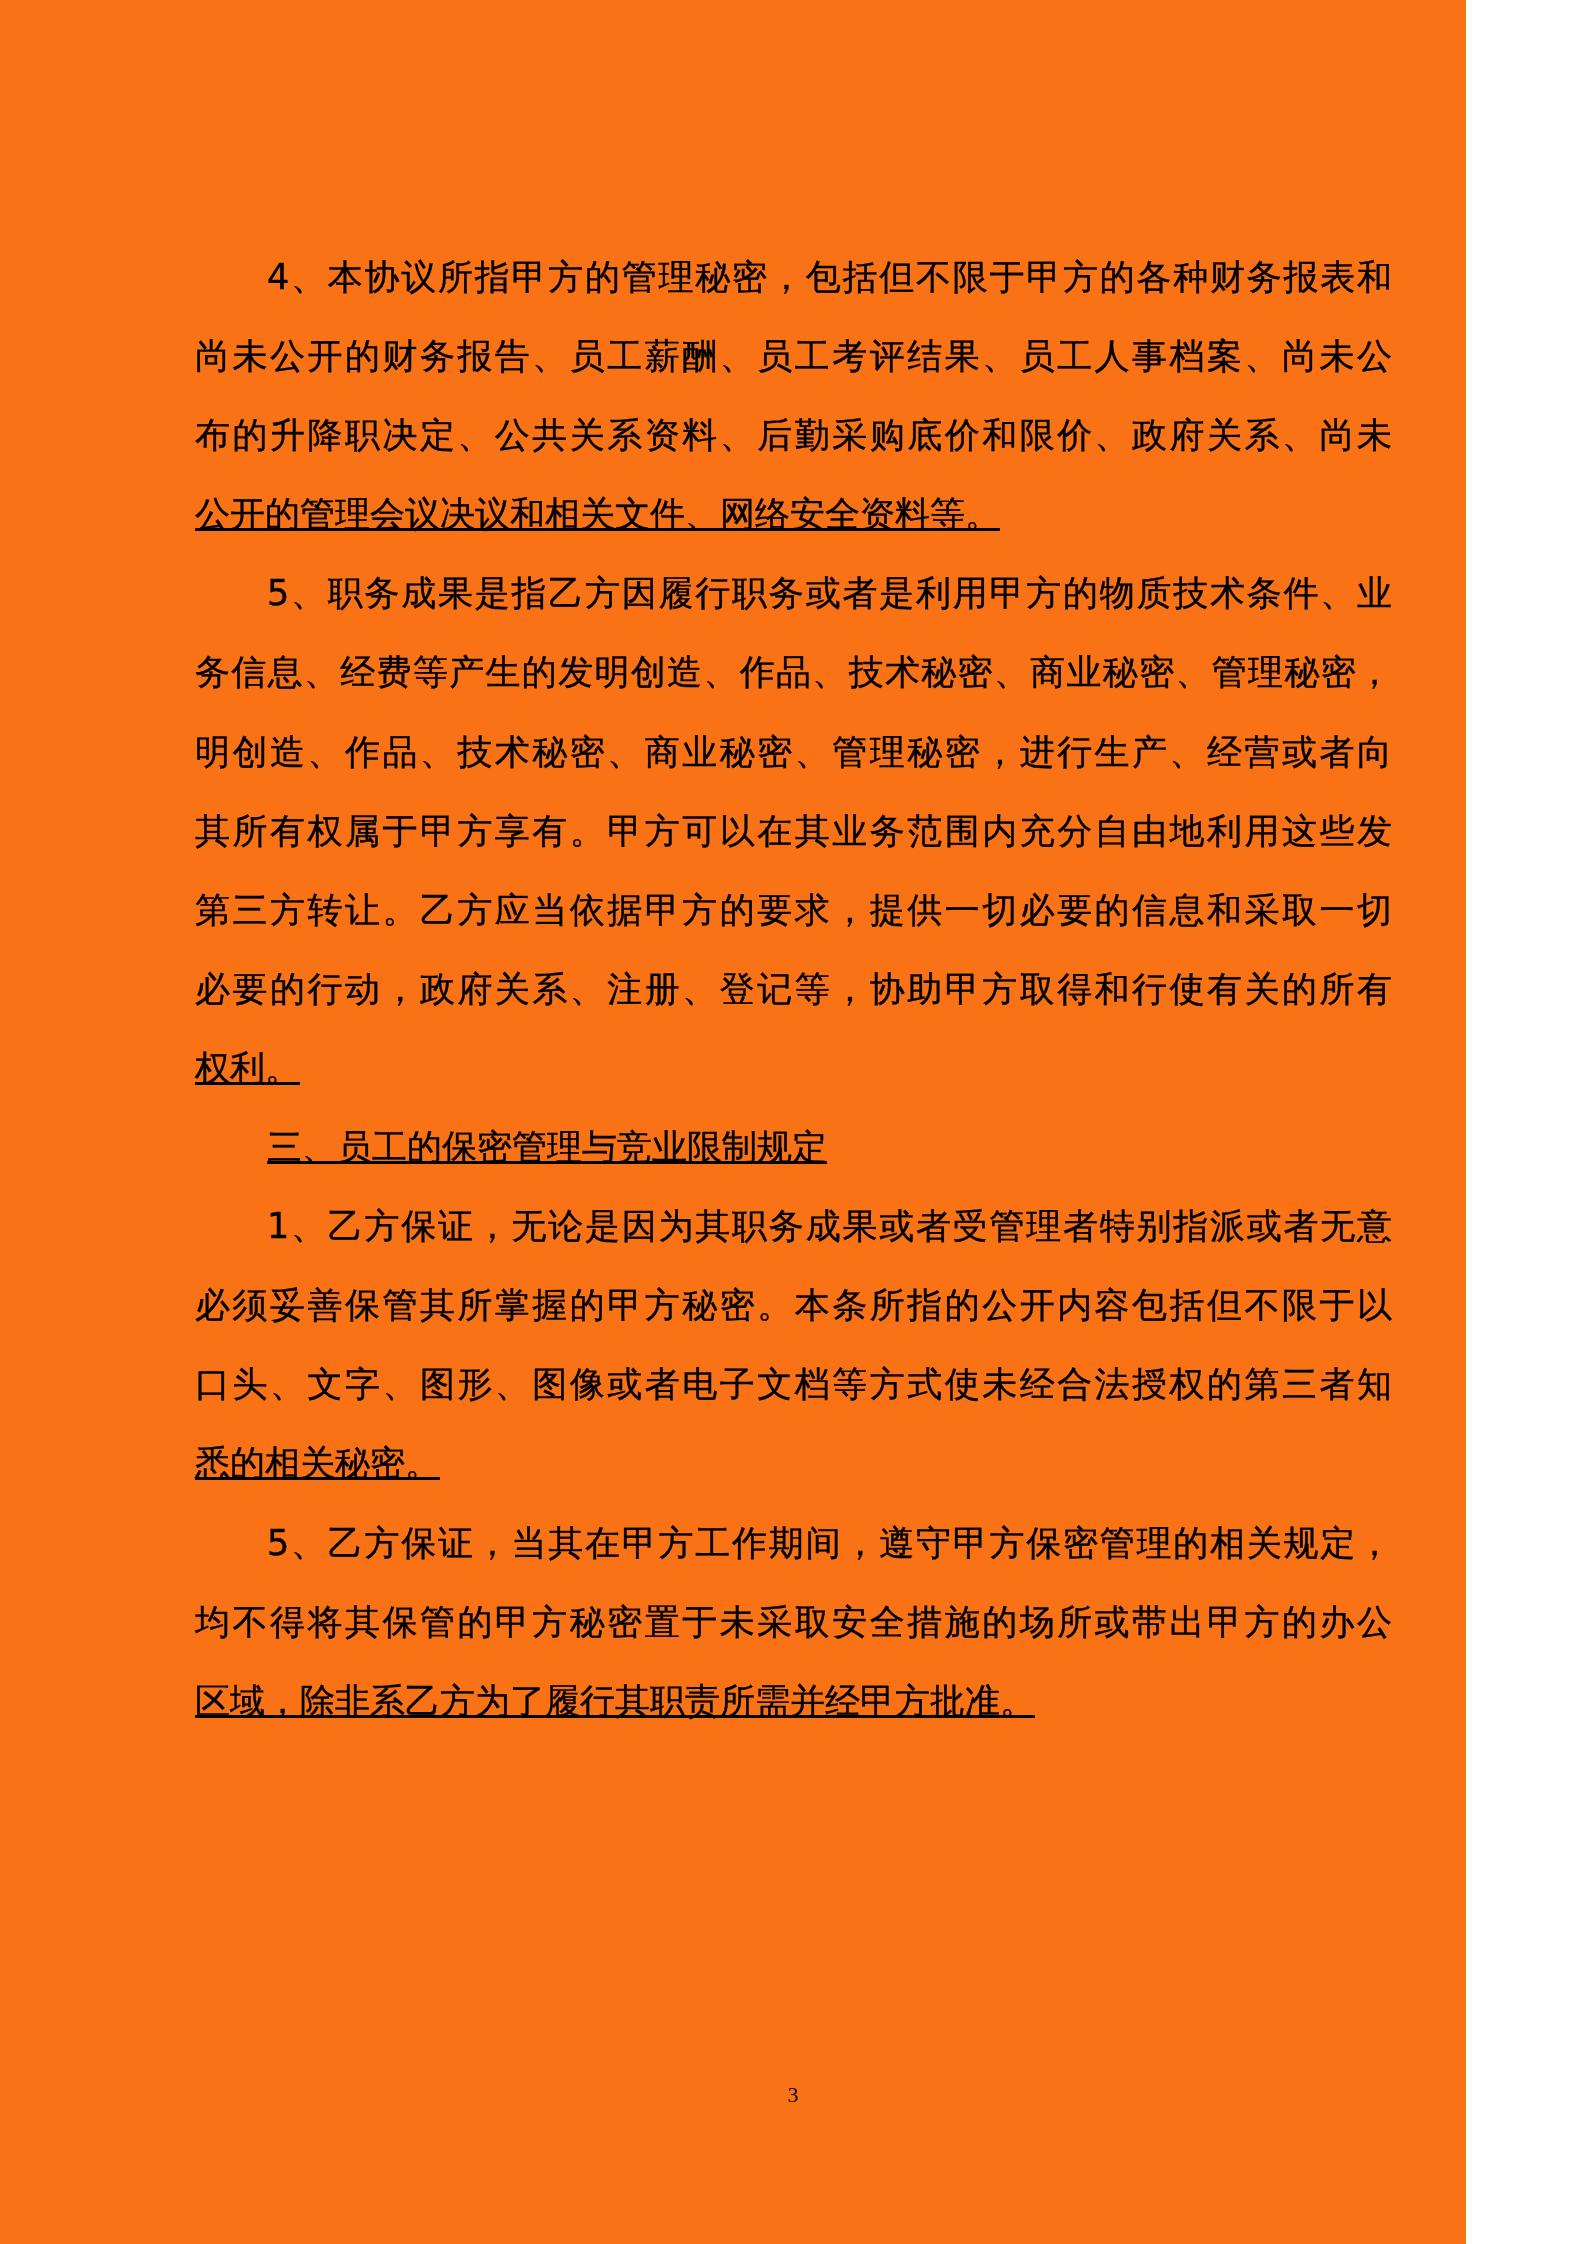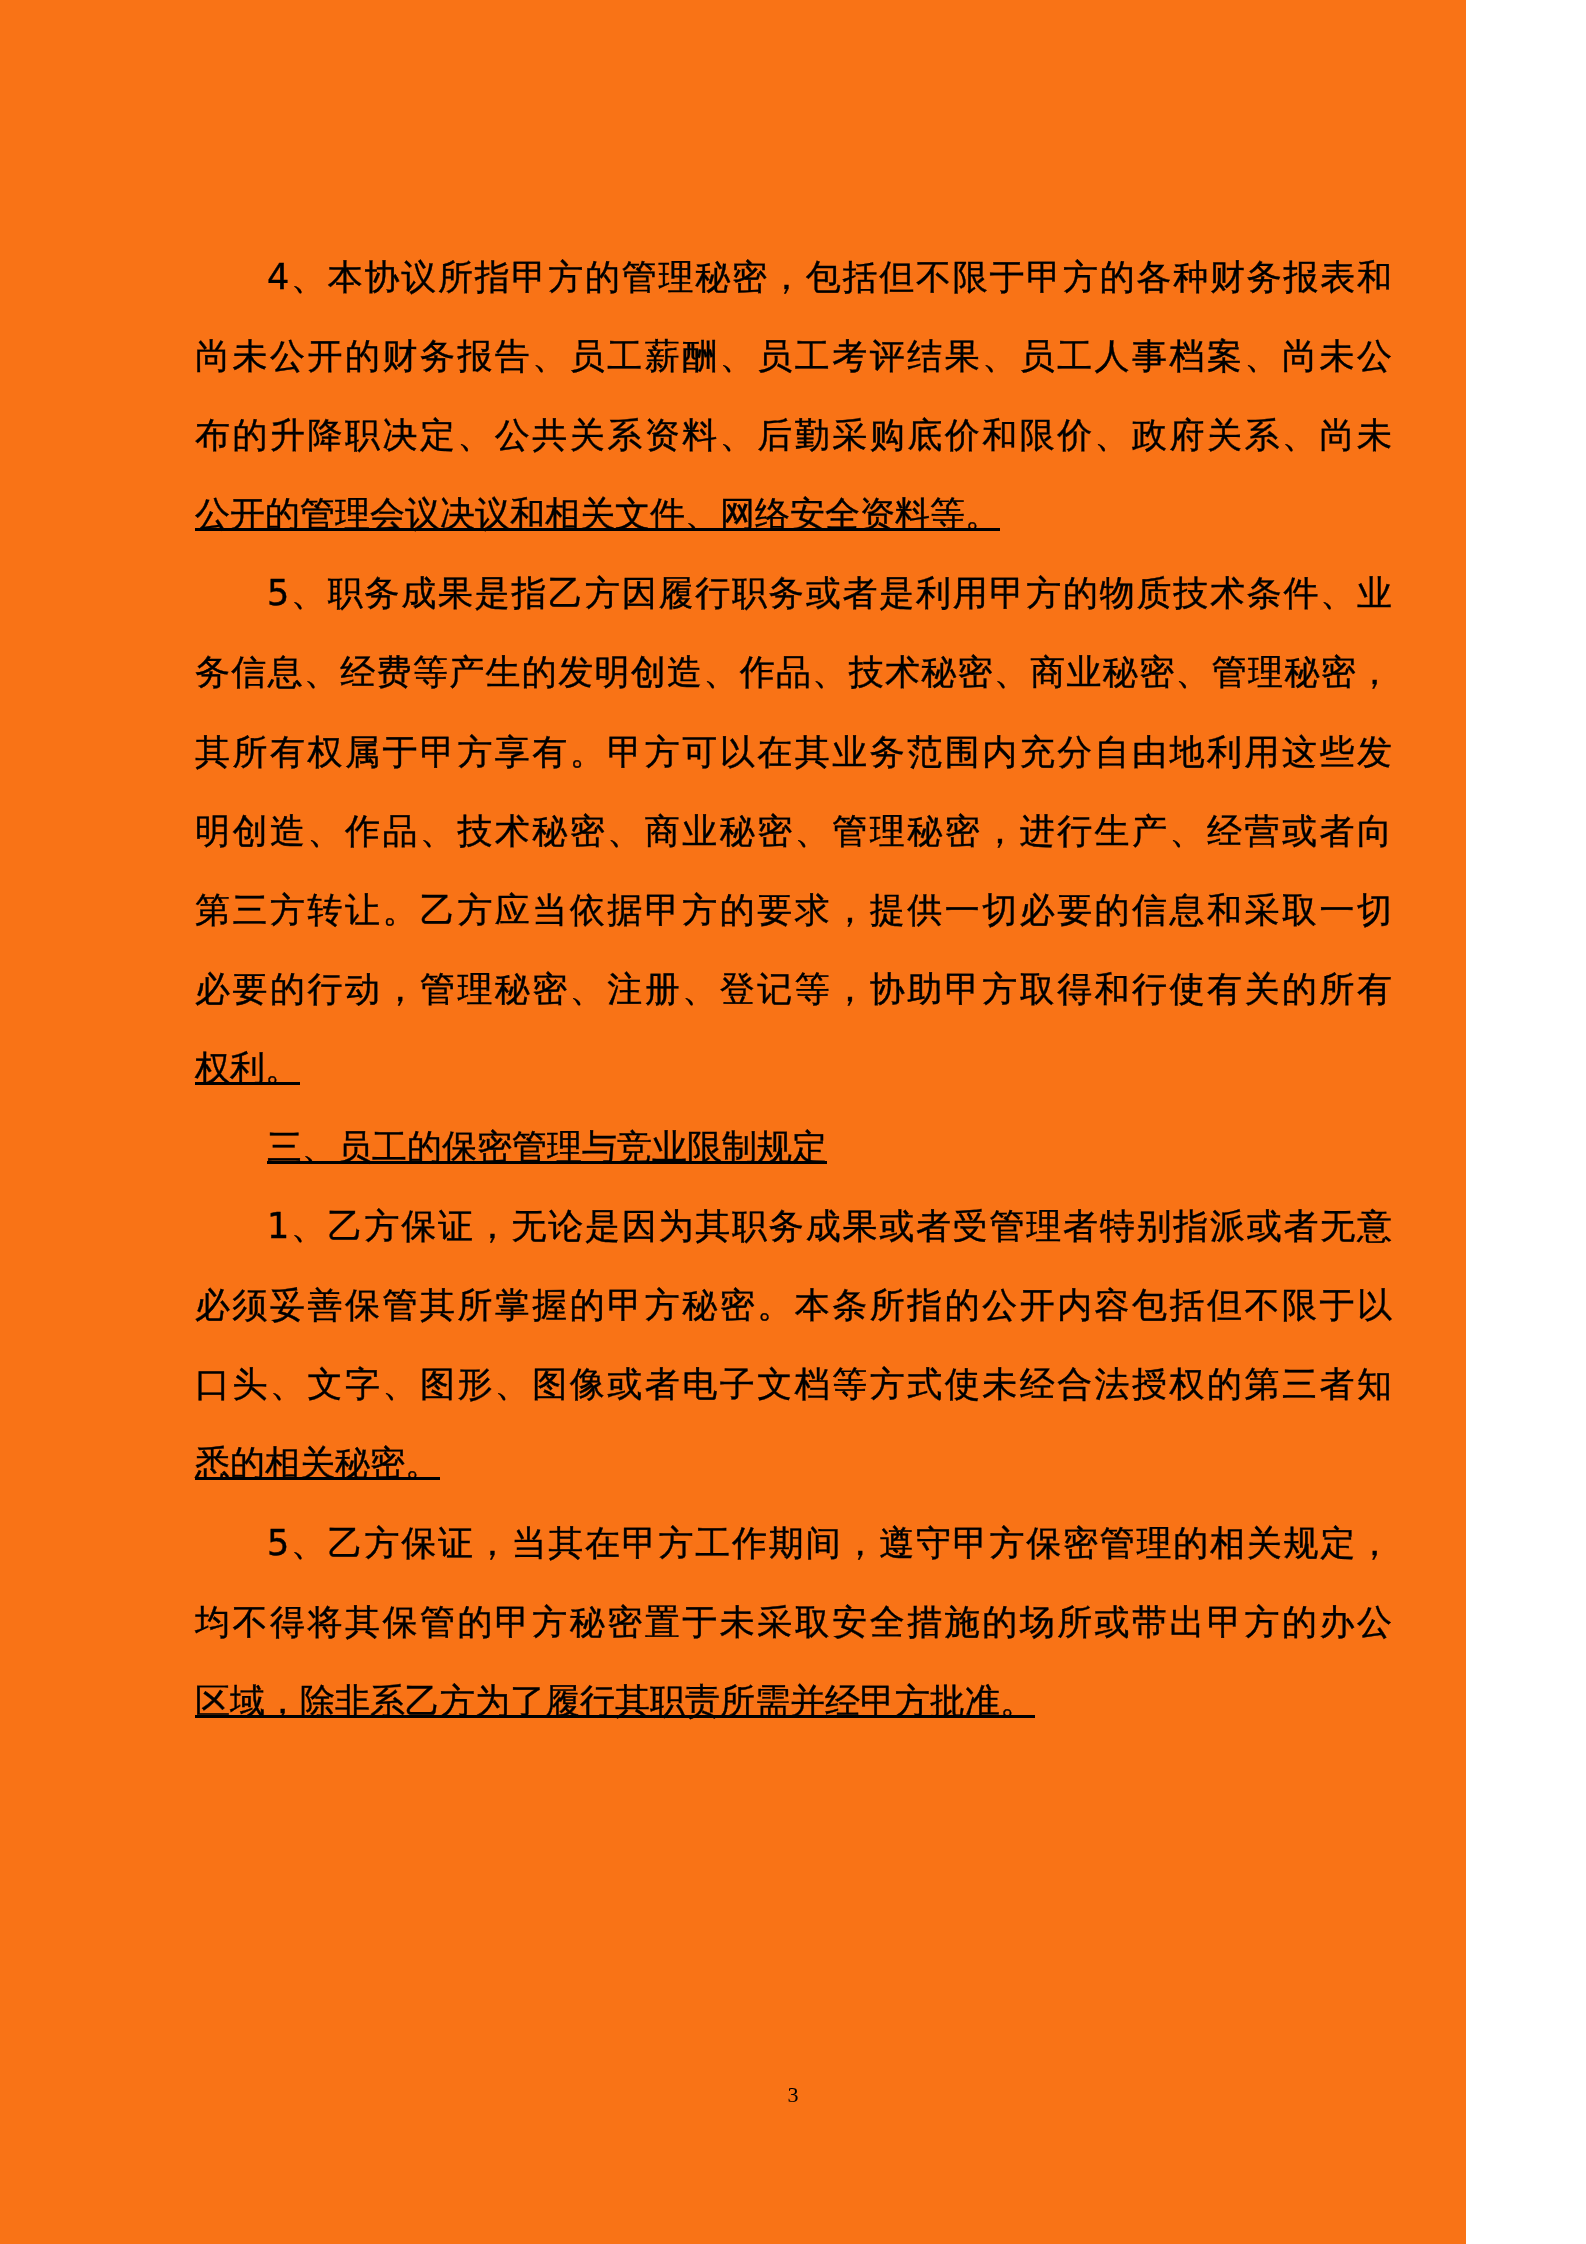--- a/index.html
+++ b/index.html
@@ -36,24 +36,24 @@
     <div>
       <div class="line indent">4、本协议所指甲方的管理秘密，包括但不限于甲方的各种财务报表和</div>
       <div class="line">尚未公开的财务报告、员工薪酬、员工考评结果、员工人事档案、尚未公</div>
       <div class="line">布的升降职决定、公共关系资料、后勤采购底价和限价、政府关系、尚未</div>
       <div class="line last">公开的管理会议决议和相关文件、网络安全资料等。</div>
     </div>
 
     <div>
       <div class="line indent">5、职务成果是指乙方因履行职务或者是利用甲方的物质技术条件、业</div>
       <div class="line">务信息、经费等产生的发明创造、作品、技术秘密、商业秘密、管理秘密，</div>
+      <div class="line">明创造、作品、技术秘密、商业秘密、管理秘密，进行生产、经营或者向</div>
       <div class="line">其所有权属于甲方享有。甲方可以在其业务范围内充分自由地利用这些发</div>
-      <div class="line">明创造、作品、技术秘密、商业秘密、管理秘密，进行生产、经营或者向</div>
       <div class="line">第三方转让。乙方应当依据甲方的要求，提供一切必要的信息和采取一切</div>
-      <div class="line">必要的行动，管理秘密、注册、登记等，协助甲方取得和行使有关的所有</div>
+      <div class="line">必要的行动，政府关系、注册、登记等，协助甲方取得和行使有关的所有</div>
       <div class="line last">权利。</div>
     </div>
 
     <div>
       <div class="line indent last">三、员工的保密管理与竞业限制规定</div>
     </div>
 
     <div>
       <div class="line indent">1、乙方保证，无论是因为其职务成果或者受管理者特别指派或者无意</div>
       <div class="line">必须妥善保管其所掌握的甲方秘密。本条所指的公开内容包括但不限于以</div>

